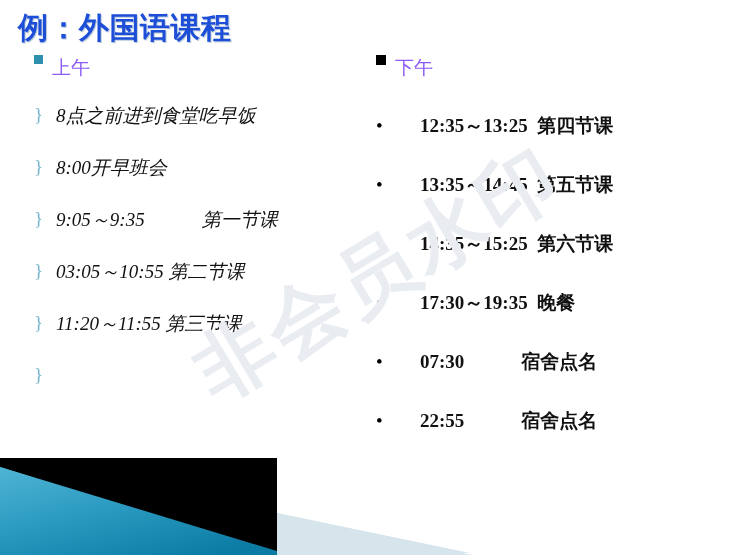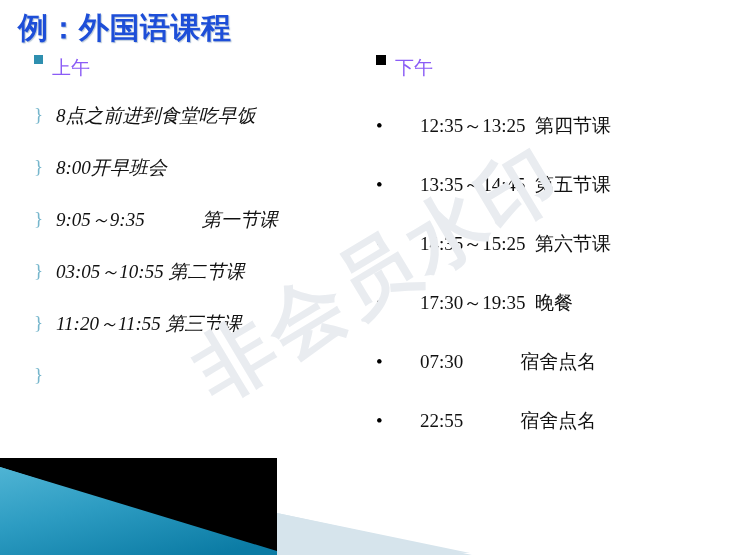--- a/index.html
+++ b/index.html
@@ -85,21 +85,21 @@
   #col-afternoon .items { margin-top: 28px; }
   #col-afternoon .item { margin-bottom: 33px; min-height: 26px; }
   #col-afternoon .dot-bullet {
     flex: 0 0 auto;
     width: 44px;
     font-size: 19px;
     line-height: 26px;
     color: #000000;
     text-align: left;
   }
-  #col-afternoon .item-text { line-height: 26px; }
+  #col-afternoon .item-text { line-height: 26px; font-weight: bold; }
 
   
   #watermark {
     position: absolute;
     left: 168px;
     top: 222px;
     width: 420px;
     text-align: center;
     font-family: "DejaVu Sans", "Liberation Sans", sans-serif;
     font-size: 78px;

